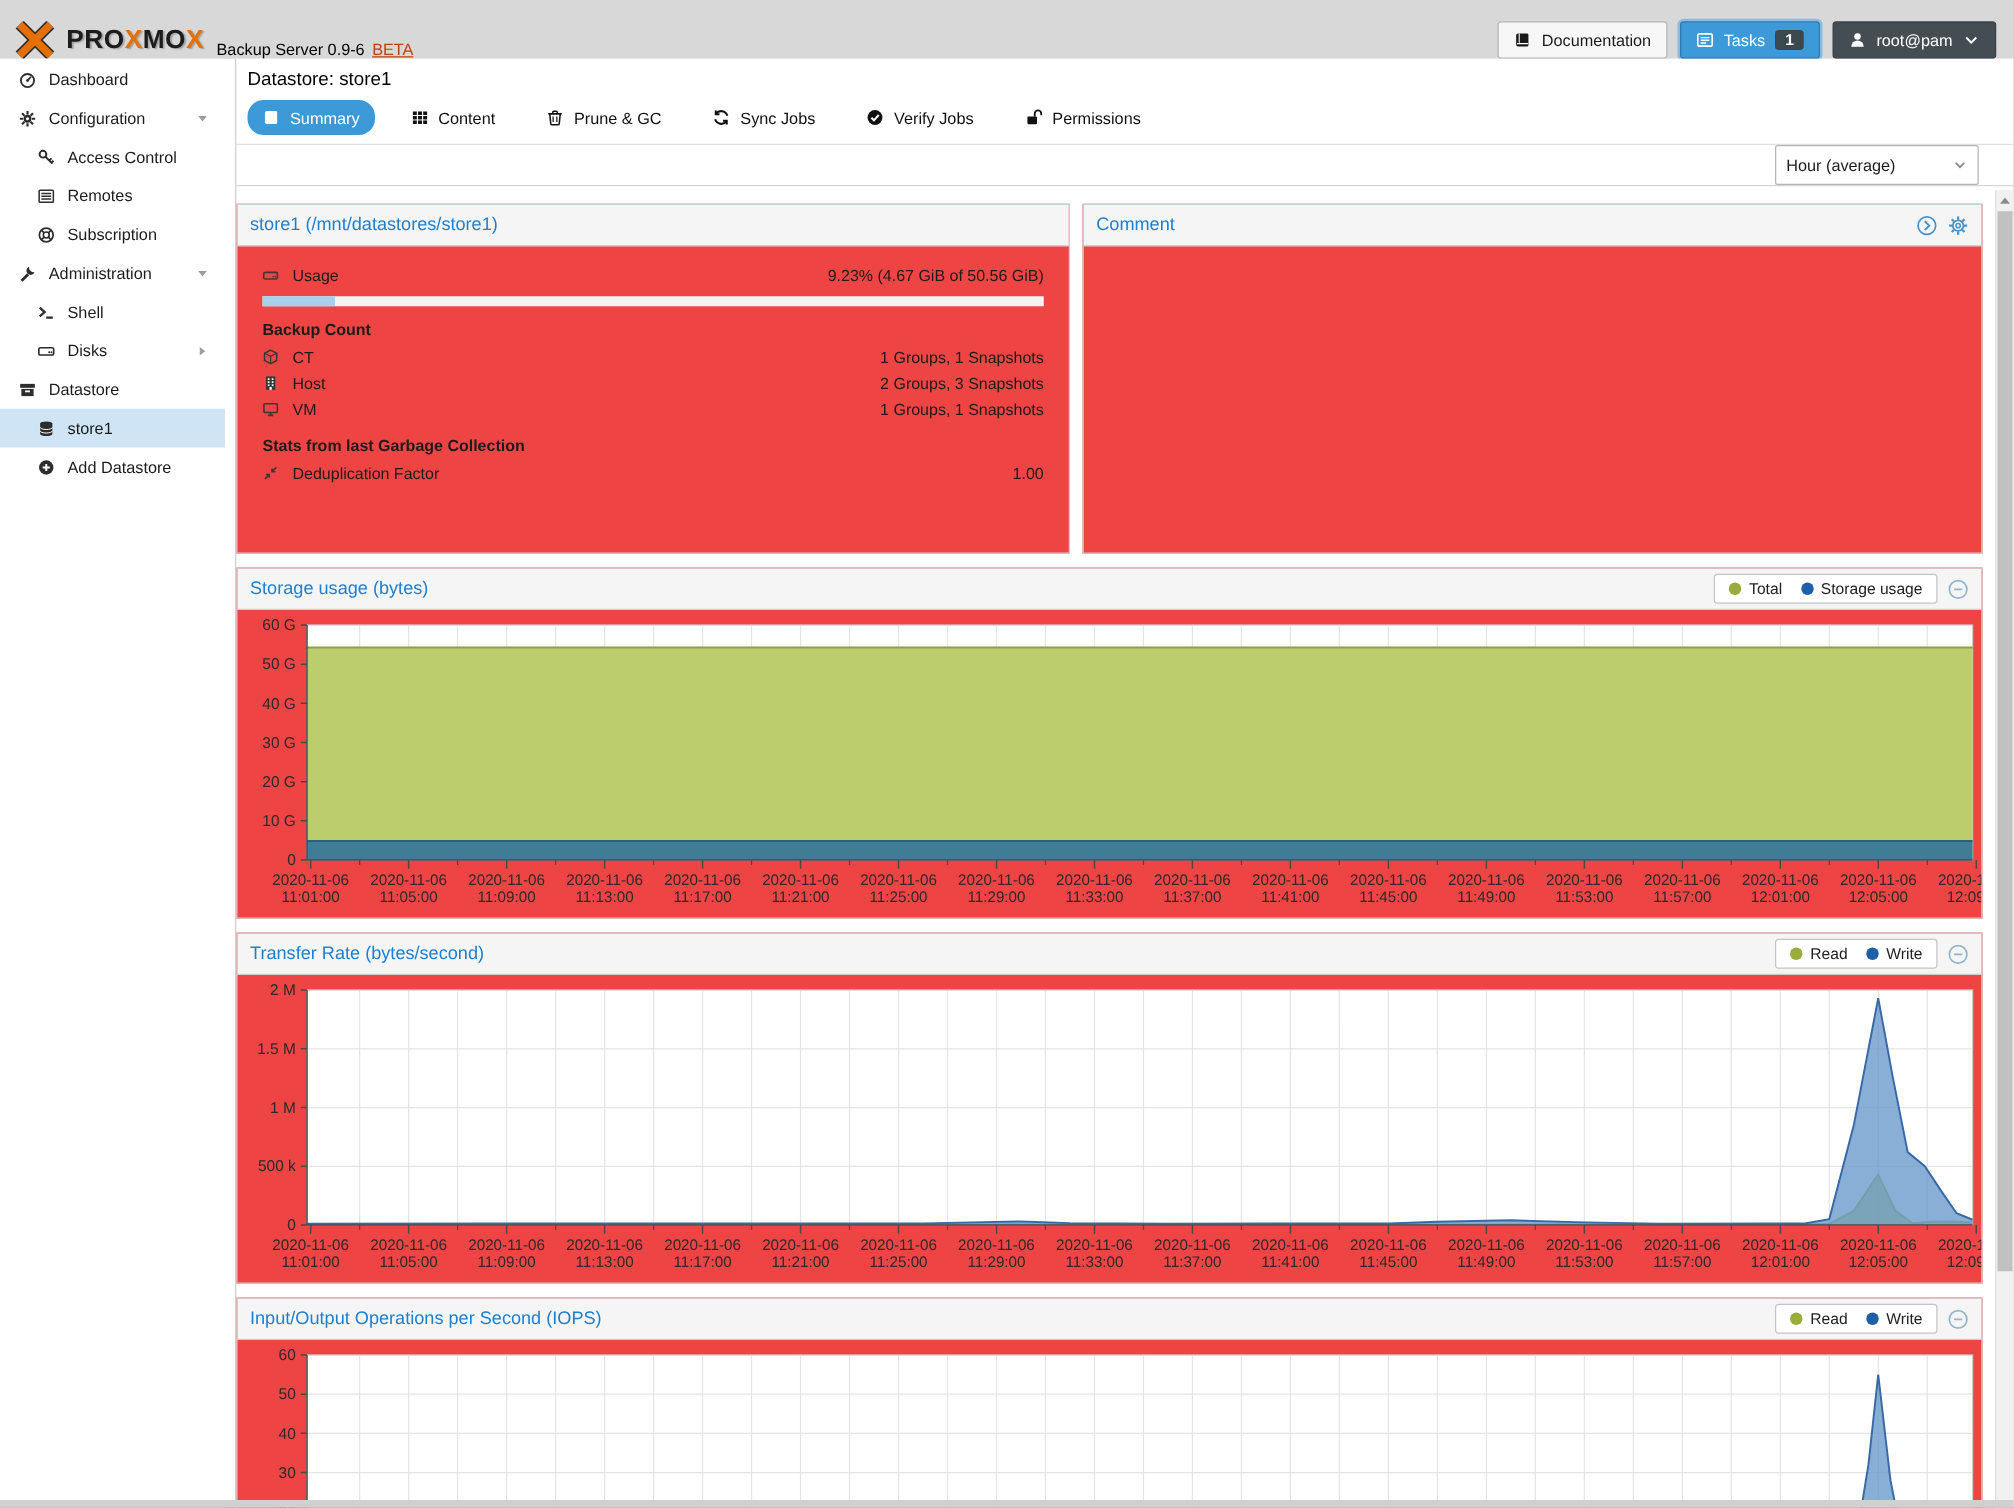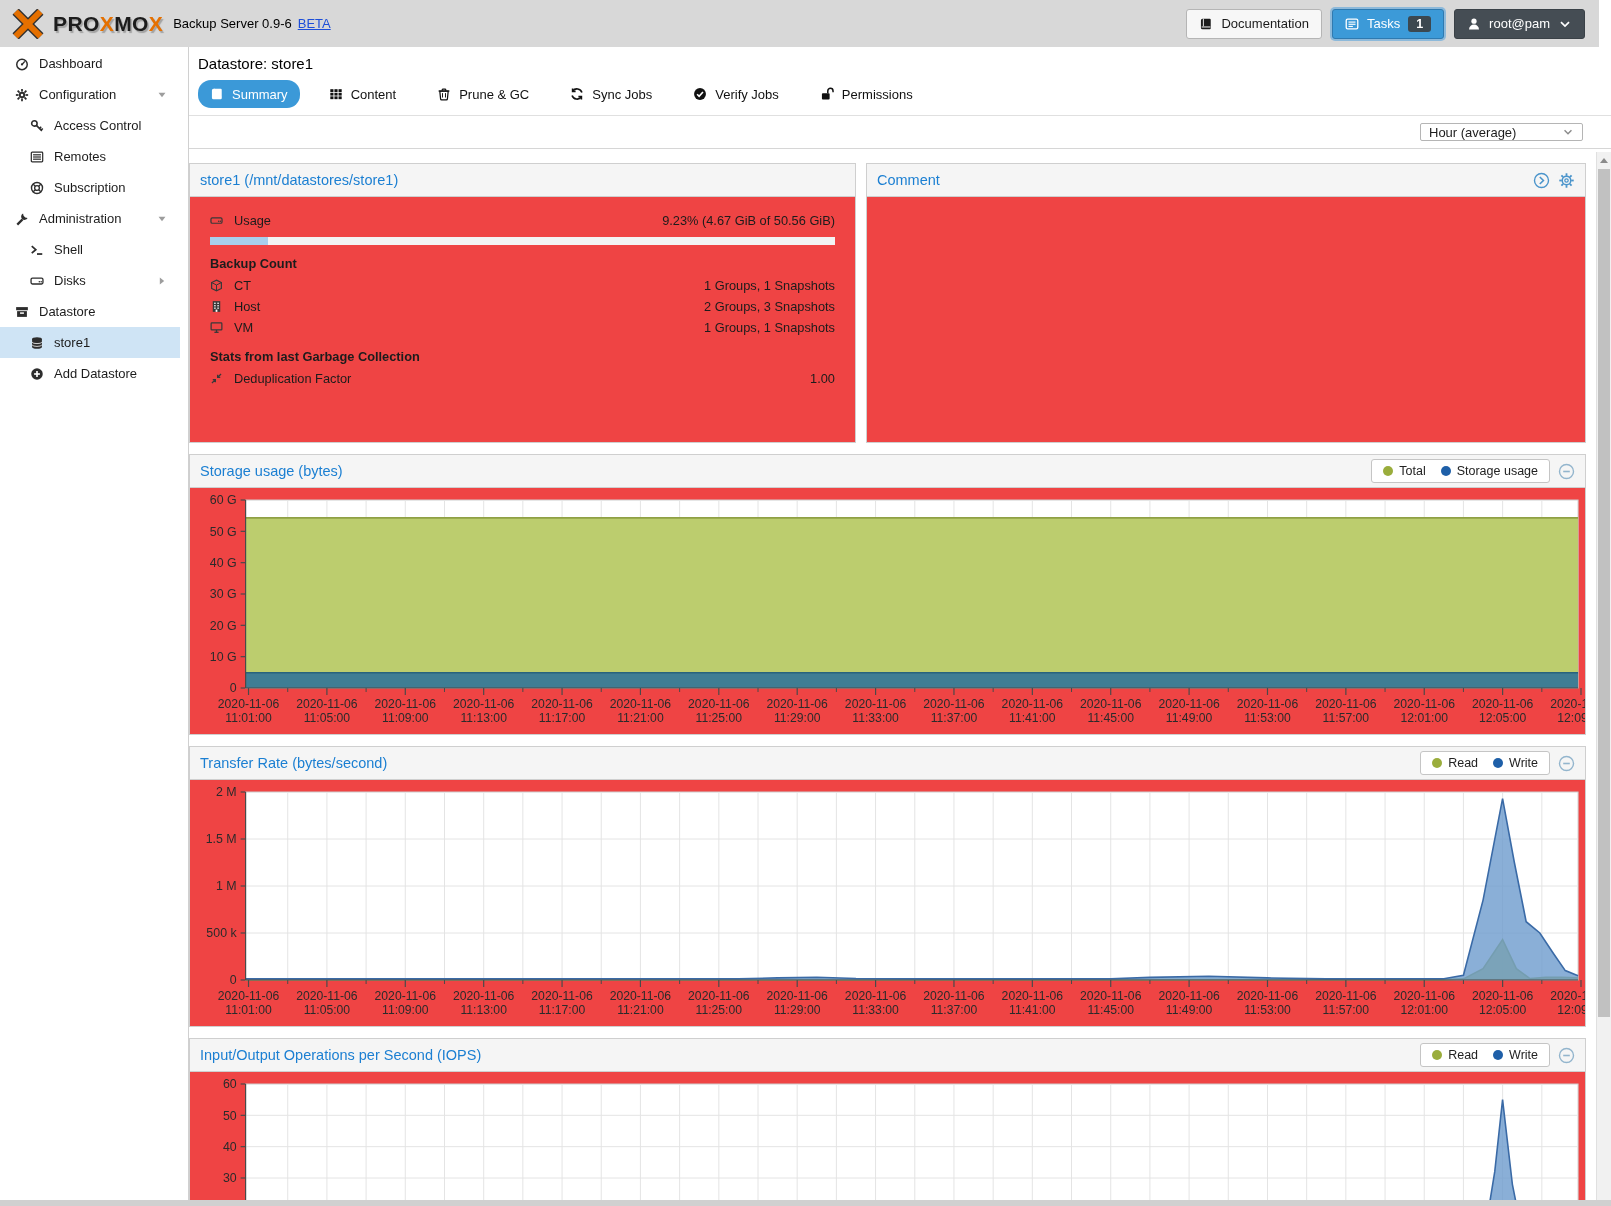--- a/index.html
+++ b/index.html
@@ -2,27 +2,27 @@
 <html><head>
 <meta charset="utf-8">
 <style>
   * { margin:0; padding:0; box-sizing:border-box; }
   html,body { background:#888; }
   .screen {
     position:relative; width:1611px; height:1206px; overflow:hidden;
     background:#fff; font-family:"Liberation Sans", sans-serif; font-size:13px; color:#1c1c1c;
   }
   
-  .topbar { position:absolute; top:0; left:0; right:12px; height:47px; background:#d8d8d8;
-    display:flex; align-items:center; padding:0 10px; }
+  .topbar { position:absolute; top:0; left:0; right:0; height:47px; background:#d8d8d8;
+    display:flex; align-items:flex-end; padding:0 10px; }
   .brand { display:flex; align-items:center; gap:7px; }
   .wordmark { font-size:21px; font-weight:800; letter-spacing:.4px;
     text-shadow:1.5px 1.5px 1px rgba(110,110,110,.5); }
   .subtitle { margin-left:10px; font-size:13px; color:#000; }
-  .beta { margin-left:6px; color:#1d4ed8; text-decoration:underline; font-size:13px; cursor:pointer; }
+  .beta { margin-left:6px; color:#c2410c; text-decoration:underline; font-size:13px; cursor:pointer; }
   .topbar-right { margin-left:auto; display:flex; align-items:center; gap:10px; margin-right:4px; }
   .tbtn { height:30px; border-radius:3px; display:inline-flex; align-items:center; gap:8px;
     padding:0 12px; font-size:13px; cursor:pointer; }
   .tbtn svg { width:14px; height:14px; }
   .tbtn-doc { background:#f7f7f7; border:1px solid #b5b5b5; color:#1a1a1a; }
   .tbtn-tasks { background:#3c9ad8; border:1px solid #2f7ab0; color:#fff;
     box-shadow:0 0 0 2px rgba(80,160,220,.55); }
   .badge { background:#3c4850; color:#fff; border-radius:3px; padding:1px 8px; font-weight:bold; font-size:12.5px; }
   .tbtn-user { background:#454d54; border:1px solid #3a4147; color:#fff; }
   
@@ -40,21 +40,21 @@
     border-left:1px solid #d0d0d0; }
   .page-title { padding:8px 0 4px 9px; font-size:15px; color:#000000; }
   .tabbar { display:flex; align-items:center; gap:17px; padding:4px 0 7px 9px; border-bottom:1px solid #e0e0e0; }
   .tab { height:28px; display:inline-flex; align-items:center; gap:8px; padding:0 12px;
     border-radius:13px; font-size:13px; color:#111; cursor:pointer; background:transparent; border:none;
     font-family:"Liberation Sans",sans-serif; }
   .tab svg { width:14px; height:14px; }
   .tab.active { background:#3b99d8; color:#fff; }
   .toolbar { height:33px; display:flex; align-items:center; justify-content:flex-end;
     padding:0 28px 0 0; border-bottom:1px solid #d6d6d6; }
-  .range-select { width:163px; height:18px; border:1px solid #b5b5b5; border-radius:2px; background:#fff;
+  .range-select { width:163px; height:32px; border:1px solid #b5b5b5; border-radius:2px; background:#fff;
     display:flex; align-items:center; justify-content:space-between; padding:0 8px; font-size:13px; cursor:pointer; }
   .range-select .chev { color:#8a8a8a; display:inline-flex; }
   .range-select .chev svg { width:12px; height:12px; }
   .scroll-area { position:absolute; top:105px; left:0; right:15px; bottom:0; overflow:hidden;
     padding:11px 10px 0 0; }
   
   .panel { border:1px solid #cfcfcf; background:#ef4444; }
   .panel-hd { height:33px; background:#f5f5f5; border-bottom:1px solid #cfcfcf;
     display:flex; align-items:center; padding:0 10px; }
   .panel-hd .ptitle { font-size:14.5px; color:#1b7fd2; }

